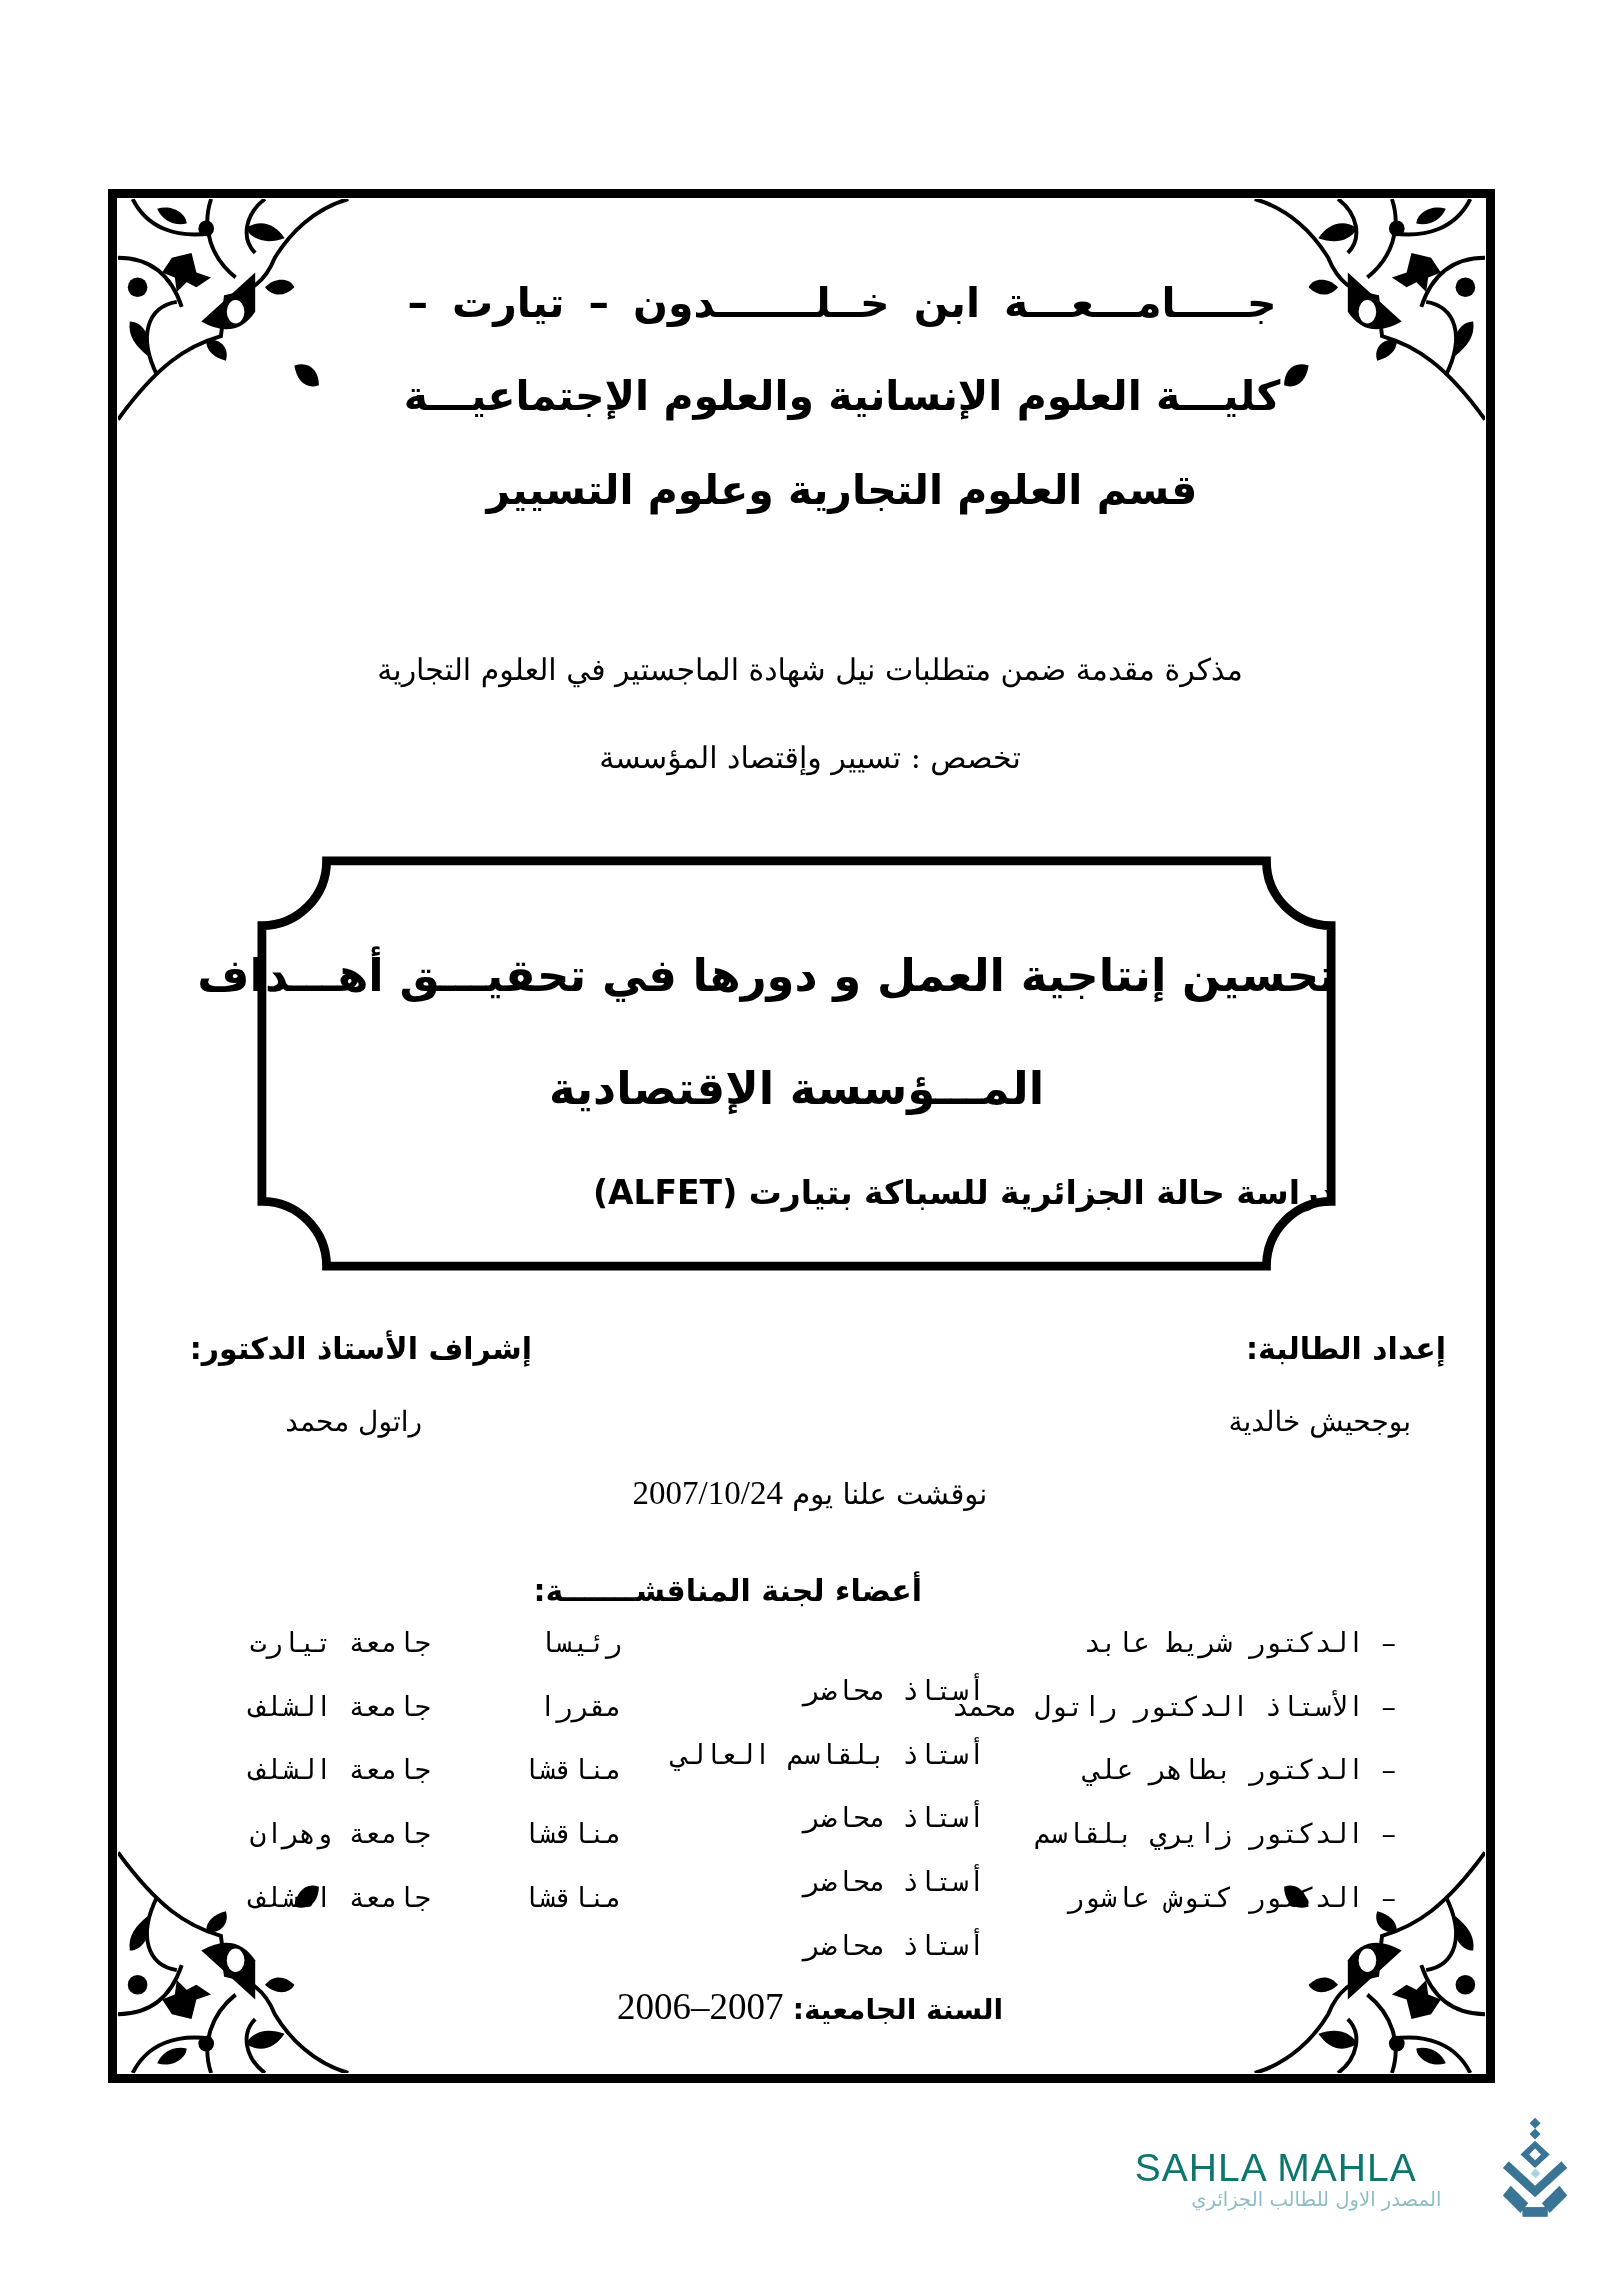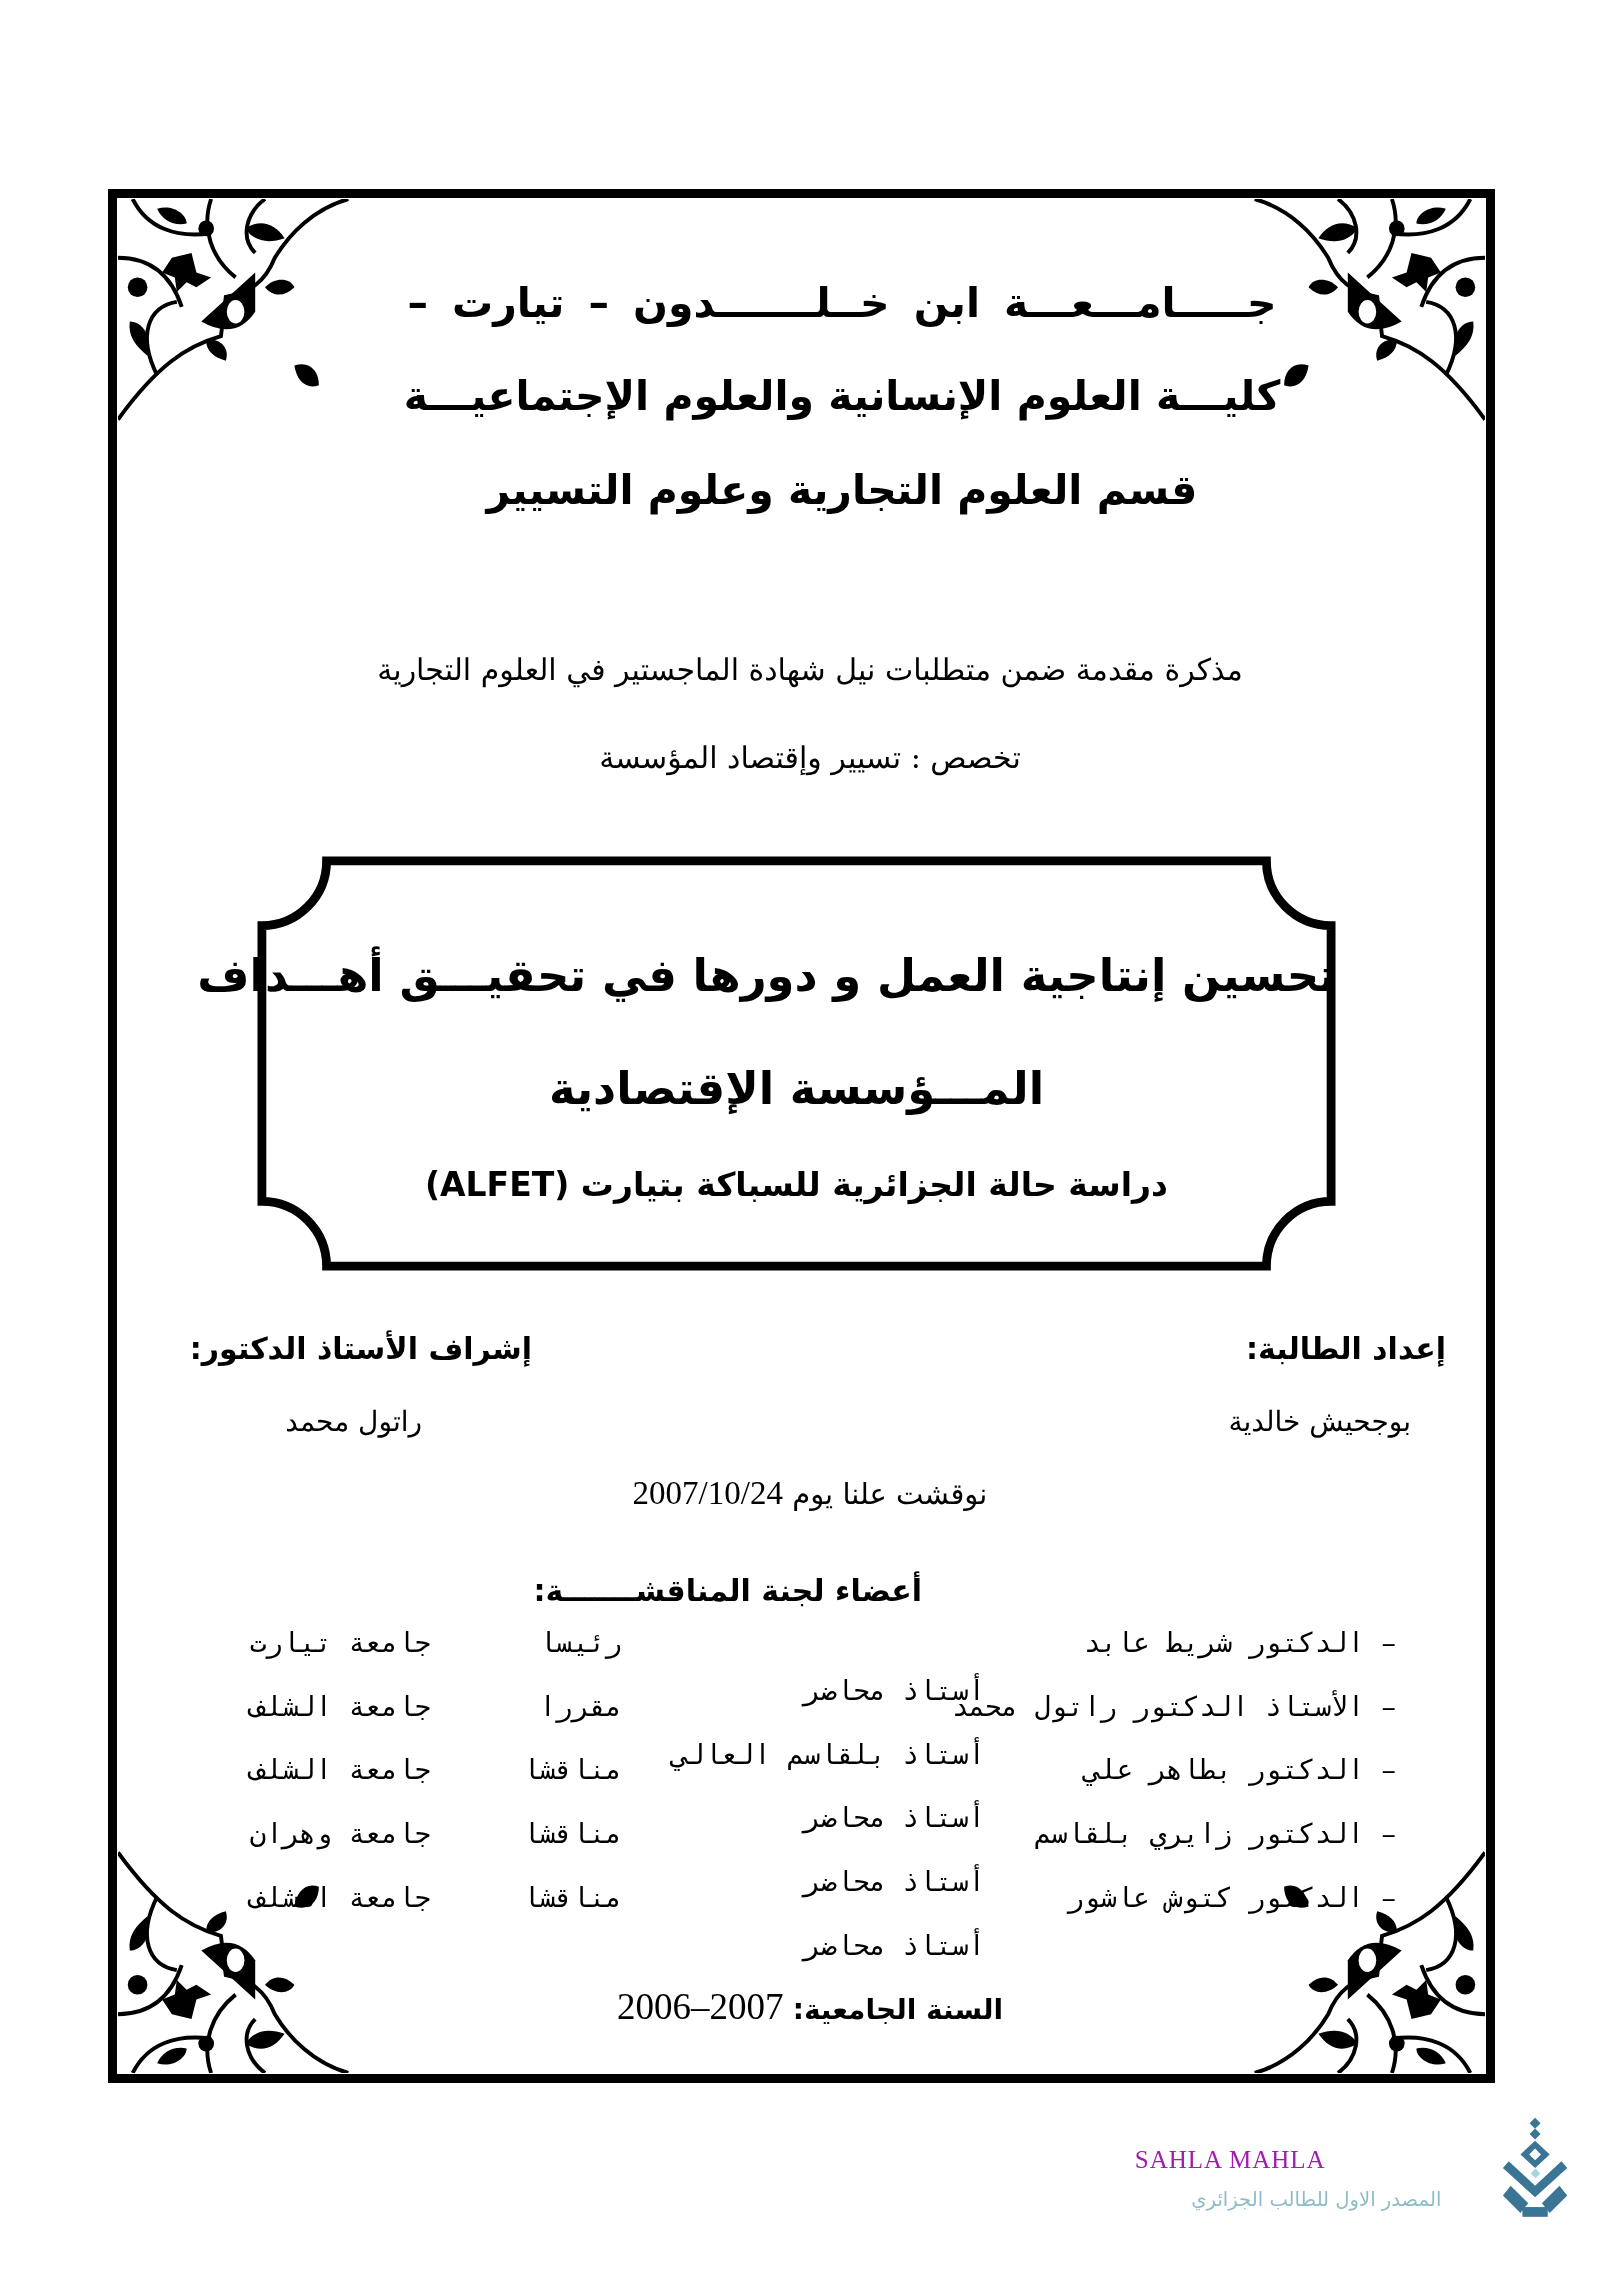--- a/index.html
+++ b/index.html
@@ -77,21 +77,21 @@
       position: absolute;
       left: 0;
       width: 1079px;
       text-align: center;
       white-space: nowrap;
       font-family: "DejaVu Sans", "Liberation Sans", sans-serif;
       font-weight: bold;
     }
     .t1 { top: 93px; font-size: 45px; }
     .t2 { top: 206px; font-size: 45px; }
-    .t3 { top: 309px; font-size: 33px; }
+    .t3 { top: 317px; font-size: 33px; text-align: right; }
 
     .label-bold {
       font-family: "DejaVu Sans", "Liberation Sans", sans-serif;
       font-weight: bold;
       font-size: 30px;
       white-space: nowrap;
     }
     .plain {
       font-family: "DejaVu Serif", "Liberation Serif", serif;
       font-size: 28px;
@@ -146,24 +146,24 @@
       left: 1127px;
       top: 2117px;
       width: 493px;
       height: 108px;
     }
     .logo-text {
       position: absolute;
       left: 7.8px;
       top: 29px;
       direction: ltr;
-      font-family: Liberation Serif, serif;
-      font-size: 25px;
+      font-family: Liberation Sans, sans-serif;
+      font-size: 39px;
       letter-spacing: 1px;
-      color: #a21caf;
+      color: #0f766e;
       white-space: nowrap;
     }
     .logo-tagline {
       position: absolute;
       left: 7.8px;
       top: 71px;
       width: 363px;
       text-align: center;
       font-family: "DejaVu Sans", "Liberation Sans", sans-serif;
       font-size: 19.6px;

